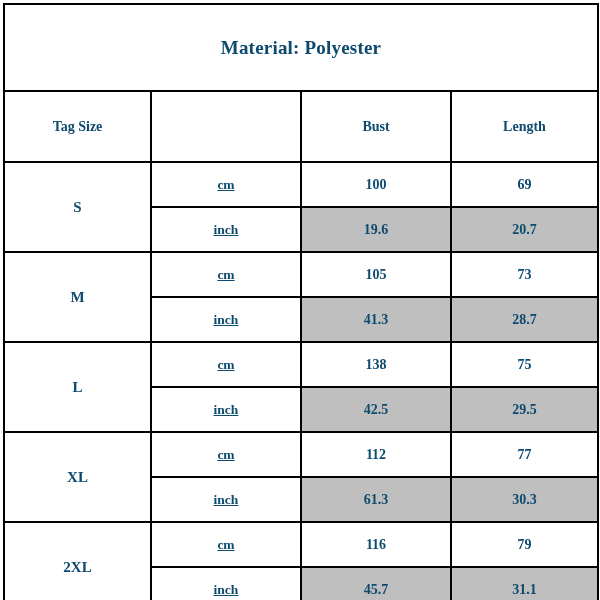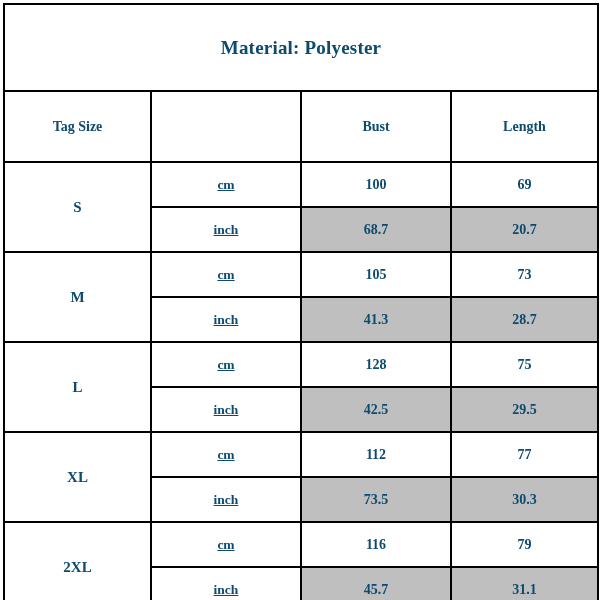--- a/index.html
+++ b/index.html
@@ -101,57 +101,57 @@
     </tr>
 
     <tr class="data-row">
       <td class="size-cell" rowspan="2">S</td>
       <td class="unit-cell">cm</td>
       <td class="val-cell">100</td>
       <td class="val-cell">69</td>
     </tr>
     <tr class="data-row">
       <td class="unit-cell">inch</td>
-      <td class="val-cell shaded">68.7</td>
+      <td class="val-cell shaded">19.6</td>
       <td class="val-cell shaded">20.7</td>
     </tr>
 
     <tr class="data-row">
       <td class="size-cell" rowspan="2">M</td>
       <td class="unit-cell">cm</td>
       <td class="val-cell">105</td>
       <td class="val-cell">73</td>
     </tr>
     <tr class="data-row">
       <td class="unit-cell">inch</td>
       <td class="val-cell shaded">41.3</td>
       <td class="val-cell shaded">28.7</td>
     </tr>
 
     <tr class="data-row">
       <td class="size-cell" rowspan="2">L</td>
       <td class="unit-cell">cm</td>
-      <td class="val-cell">128</td>
+      <td class="val-cell">138</td>
       <td class="val-cell">75</td>
     </tr>
     <tr class="data-row">
       <td class="unit-cell">inch</td>
       <td class="val-cell shaded">42.5</td>
       <td class="val-cell shaded">29.5</td>
     </tr>
 
     <tr class="data-row">
       <td class="size-cell" rowspan="2">XL</td>
       <td class="unit-cell">cm</td>
       <td class="val-cell">112</td>
       <td class="val-cell">77</td>
     </tr>
     <tr class="data-row">
       <td class="unit-cell">inch</td>
-      <td class="val-cell shaded">73.5</td>
+      <td class="val-cell shaded">61.3</td>
       <td class="val-cell shaded">30.3</td>
     </tr>
 
     <tr class="data-row">
       <td class="size-cell" rowspan="2">2XL</td>
       <td class="unit-cell">cm</td>
       <td class="val-cell">116</td>
       <td class="val-cell">79</td>
     </tr>
     <tr class="data-row">

